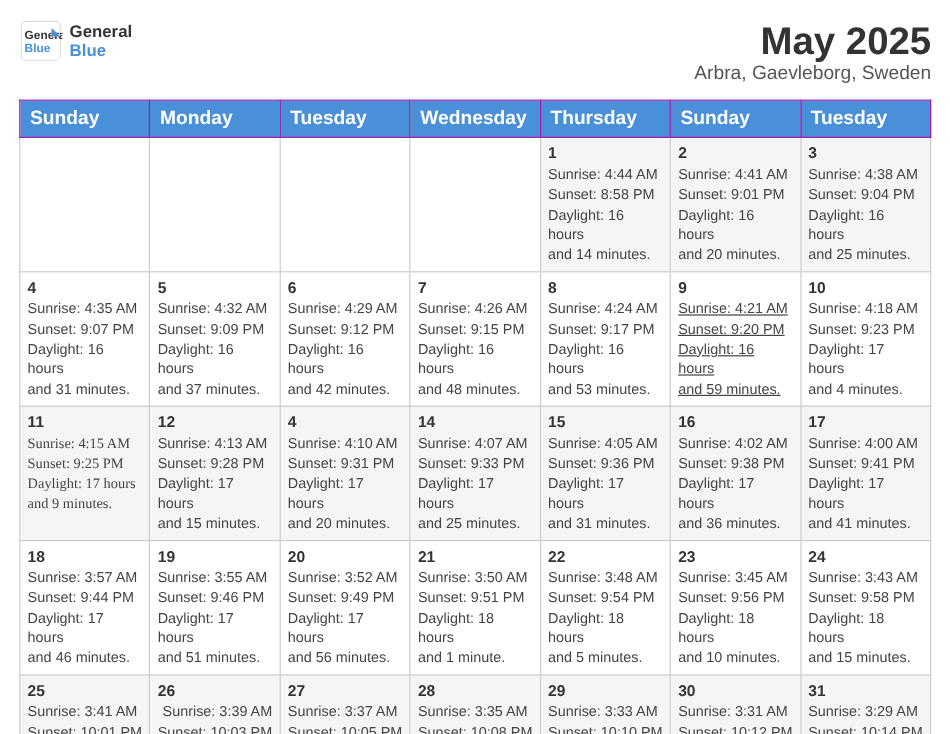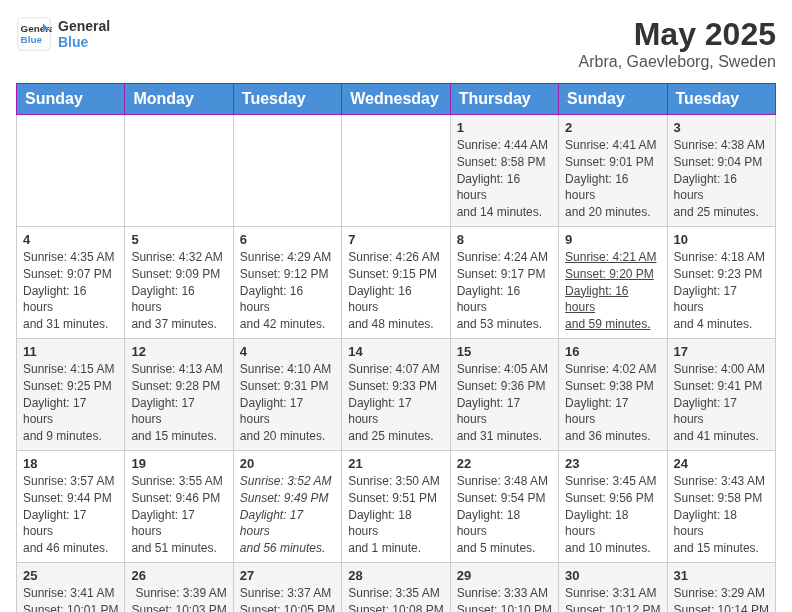--- a/index.html
+++ b/index.html
@@ -187,21 +187,21 @@
           <div class="day-num">10</div>
           <div class="day-detail" style="white-space: pre-line;">Sunrise: 4:18 AM
 Sunset: 9:23 PM
 Daylight: 17 hours
 and 4 minutes.</div>
         </td>
       </tr>
       <tr>
         <td>
           <div class="day-num">11</div>
-          <div class="day-detail" style="white-space: pre-line;">Sunrise: 4:15 AM
+          <div class="day-detail" style="white-space: pre-line; font-family: Liberation Serif, serif;">Sunrise: 4:15 AM
 Sunset: 9:25 PM
 Daylight: 17 hours
 and 9 minutes.</div>
         </td>
         <td>
           <div class="day-num">12</div>
           <div class="day-detail" style="white-space: pre-line;">Sunrise: 4:13 AM
 Sunset: 9:28 PM
 Daylight: 17 hours
 and 15 minutes.</div>
@@ -252,21 +252,21 @@
         </td>
         <td>
           <div class="day-num">19</div>
           <div class="day-detail" style="white-space: pre-line;">Sunrise: 3:55 AM
 Sunset: 9:46 PM
 Daylight: 17 hours
 and 51 minutes.</div>
         </td>
         <td>
           <div class="day-num">20</div>
-          <div class="day-detail" style="white-space: pre-line; font-style: italic;">Sunrise: 3:52 AM
+          <div class="day-detail" style="white-space: pre-line;">Sunrise: 3:52 AM
 Sunset: 9:49 PM
 Daylight: 17 hours
 and 56 minutes.</div>
         </td>
         <td>
           <div class="day-num">21</div>
           <div class="day-detail" style="white-space: pre-line;">Sunrise: 3:50 AM
 Sunset: 9:51 PM
 Daylight: 18 hours
 and 1 minute.</div>

